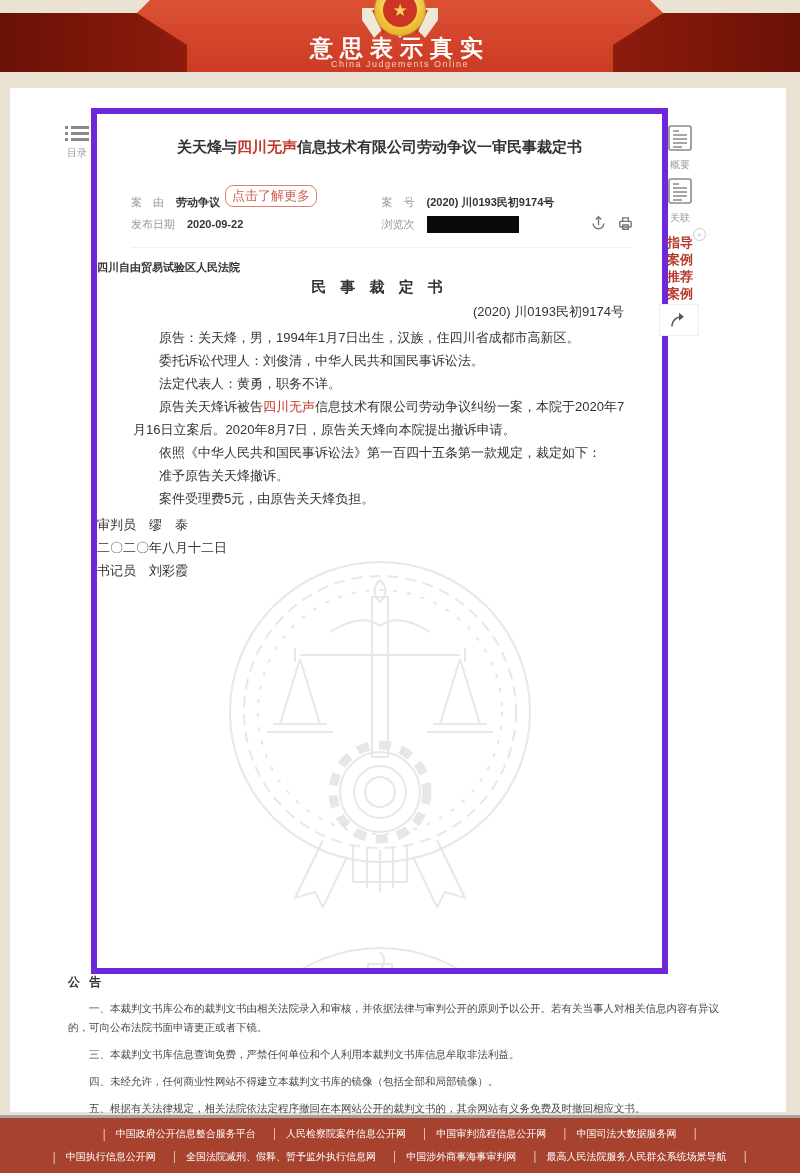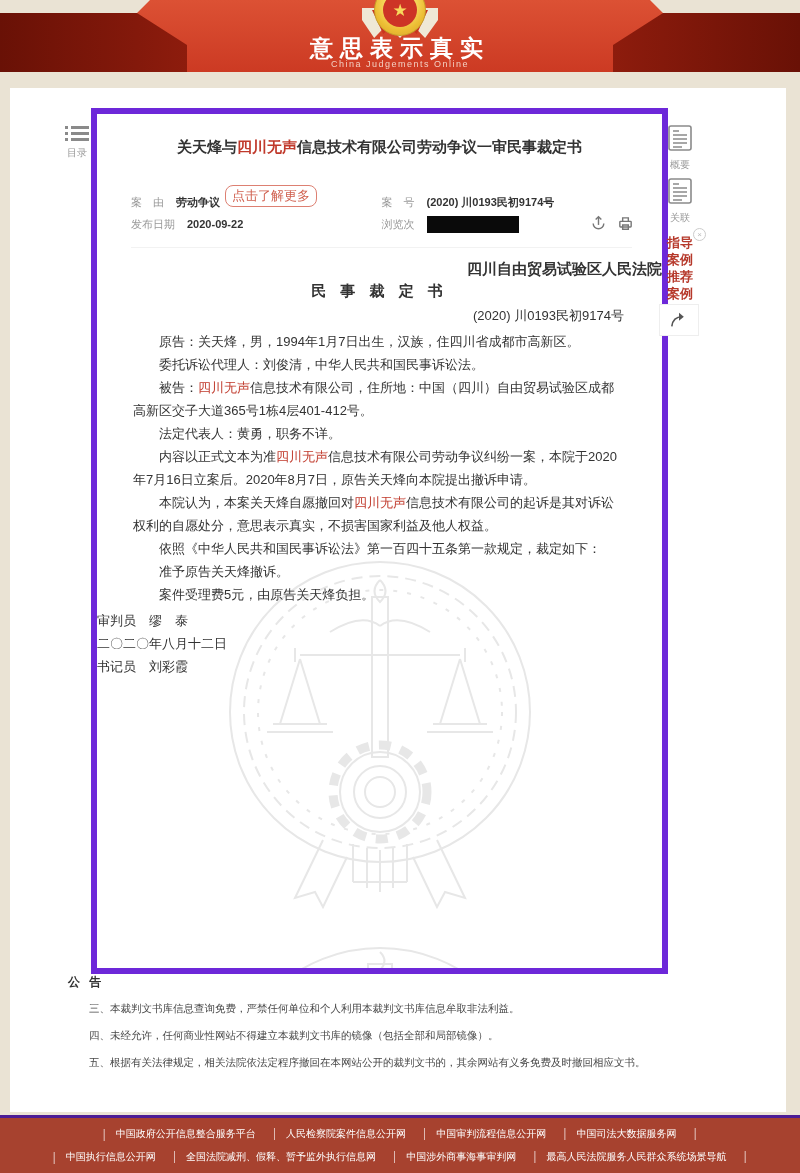--- a/index.html
+++ b/index.html
@@ -47,21 +47,21 @@
   .meta-row{display:flex;height:22px;align-items:center;}
   .meta-col{width:50%;display:flex;align-items:center;}
   .meta-label{color:#999;margin-right:12px;white-space:pre;}
   .meta-value{color:#333;font-weight:bold;}
   .badge{margin-left:5px;transform:translateY(-6px);display:inline-block;
     font-size:13px;color:#d0604f;border:1px solid #dd8072;border-radius:8px;
     padding:1px 6px;background:#fff;font-weight:normal;cursor:pointer;}
   .redaction{display:inline-block;width:92px;height:17px;background:#0a0a0a;vertical-align:middle;}
   .meta-icons{position:absolute;right:-2px;top:24px;display:flex;gap:10px;}
   .meta-icons svg{cursor:pointer;}
-  .court{position:relative;z-index:2;margin-top:12px;text-align:right;font-size:15px;font-weight:bold;}
+  .court{position:relative;z-index:2;margin-top:12px;text-align:left;font-size:11px;font-weight:bold;}
   .doctype{position:relative;z-index:2;margin-top:3px;text-align:center;font-size:15px;font-weight:bold;letter-spacing:5px;}
   .caseno{position:relative;z-index:2;margin:6px 38px 0;text-align:right;font-size:13px;}
   .docbody{position:relative;z-index:2;margin:5px 36px 0;font-size:13px;line-height:23px;color:#333;}
   .docbody p{margin:0;text-indent:2em;}
   .sig{position:relative;z-index:2;margin:3px 56px 0 0;text-align:left;font-size:13px;line-height:23px;}
   
   .watermark{position:absolute;left:50%;top:438px;transform:translateX(-50%);z-index:1;}
   .watermark2{position:absolute;left:50%;bottom:0;transform:translateX(-50%);z-index:1;
     width:300px;height:30px;overflow:hidden;}
   
@@ -74,21 +74,21 @@
     border-radius:50%;color:#bbb;font-size:8px;line-height:11px;text-align:center;
     font-weight:normal;background:#fff;cursor:pointer;}
   .share-rail{position:absolute;left:649px;top:216px;width:38px;height:30px;border:1px solid #eee;
     display:flex;align-items:center;justify-content:center;cursor:pointer;background:#fff;}
   
   .announce{position:absolute;left:58px;top:886px;width:670px;}
   .announce-title{text-align:left;font-size:12px;font-weight:bold;letter-spacing:3px;color:#333;}
   .announce p{margin:8px 0 0;text-indent:2em;font-size:10.5px;line-height:19px;color:#484848;}
   
   .footer{position:absolute;left:0;bottom:0;width:800px;height:58px;
-    background:#a7422f;border-top:3px solid #4c1d95;box-sizing:border-box;
+    background:#a7422f;border-top:3px solid #a3a3a3;box-sizing:border-box;
     display:flex;flex-direction:column;align-items:center;justify-content:center;gap:9px;}
   .frow{display:flex;align-items:center;color:#fff;font-size:10px;}
   .frow::before{content:"│";opacity:.85;}
   .flink{padding:0 8px;cursor:pointer;white-space:nowrap;}
   .flink::after{content:"│";opacity:.85;padding-left:16px;margin-right:-8px;}
 </style>
 </head>
 <body>
 
 <div class="banner">
@@ -160,24 +160,22 @@
       </div>
     </div>
 
     <div class="court">四川自由贸易试验区人民法院</div>
     <div class="doctype">民 事 裁 定 书</div>
     <div class="caseno">(2020) 川0193民初9174号</div>
 
     <div class="docbody">
       <p><span>原告：关天烽，男，1994年1月7日出生，汉族，住四川省成都市高新区。</span></p>
       <p><span>委托诉讼代理人：刘俊清，中华人民共和国民事诉讼法。</span></p>
-      <p><span>被告：</span><span class="red-text">四川无声</span><span>信息技术有限公司，住所地：中国（四川）自由贸易试验区成都高新区交子大道365号1栋4层401-412号。</span></p>
       <p><span>法定代表人：黄勇，职务不详。</span></p>
-      <p><span>内容以正式文本为准</span><span class="red-text">四川无声</span><span>信息技术有限公司劳动争议纠纷一案，本院于2020年7月16日立案后。2020年8月7日，原告关天烽向本院提出撤诉申请。</span></p>
-      <p><span>本院认为，本案关天烽自愿撤回对</span><span class="red-text">四川无声</span><span>信息技术有限公司的起诉是其对诉讼权利的自愿处分，意思表示真实，不损害国家利益及他人权益。</span></p>
+      <p><span>原告关天烽诉被告</span><span class="red-text">四川无声</span><span>信息技术有限公司劳动争议纠纷一案，本院于2020年7月16日立案后。2020年8月7日，原告关天烽向本院提出撤诉申请。</span></p>
       <p><span>依照《中华人民共和国民事诉讼法》第一百四十五条第一款规定，裁定如下：</span></p>
       <p><span>准予原告关天烽撤诉。</span></p>
       <p><span>案件受理费5元，由原告关天烽负担。</span></p>
     </div>
 
     <div class="sig">
       <div>审判员　缪　泰</div>
       <div>二〇二〇年八月十二日</div>
       <div>书记员　刘彩霞</div>
     </div>
@@ -234,20 +232,21 @@
 
   <div class="share-rail">
     <svg width="20" height="16" viewBox="0 0 24 20" fill="none" stroke="#555" stroke-width="2">
       <path d="M3 18 C4 10 9 6 16 6"></path>
       <path d="M12 1 l6 5 -6 5" fill="#555" stroke="none"></path>
     </svg>
   </div>
 
   <div class="announce">
     <div class="announce-title">公 告</div>
+    <p>一、本裁判文书库公布的裁判文书由相关法院录入和审核，并依据法律与审判公开的原则予以公开。若有关当事人对相关信息内容有异议的，可向公布法院书面申请更正或者下镜。</p>
     <p>三、本裁判文书库信息查询免费，严禁任何单位和个人利用本裁判文书库信息牟取非法利益。</p>
     <p>四、未经允许，任何商业性网站不得建立本裁判文书库的镜像（包括全部和局部镜像）。</p>
     <p>五、根据有关法律规定，相关法院依法定程序撤回在本网站公开的裁判文书的，其余网站有义务免费及时撤回相应文书。</p>
   </div>
 </div>
 
 <div class="footer">
   <div class="frow">
     <span class="flink">中国政府公开信息整合服务平台</span>
     <span class="flink">人民检察院案件信息公开网</span>

